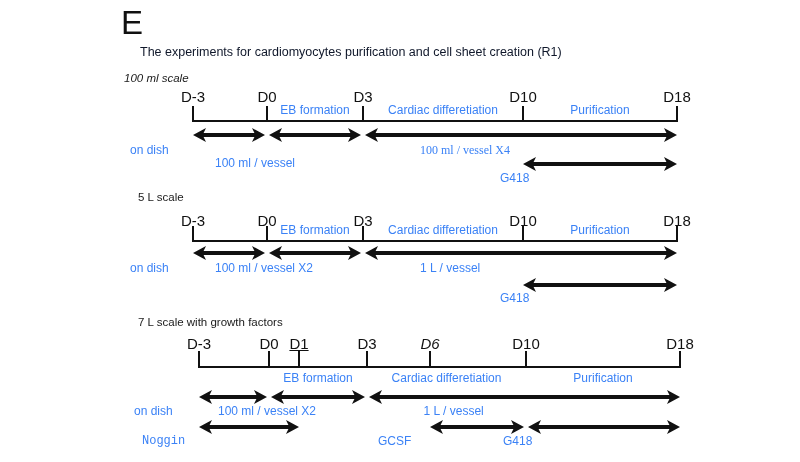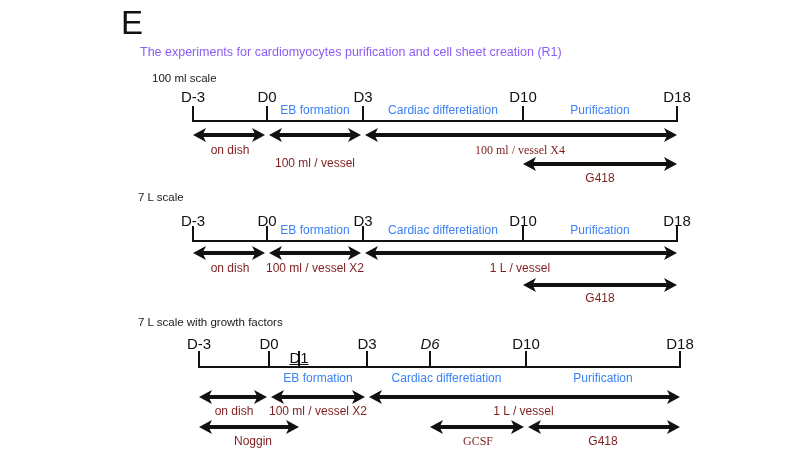--- a/index.html
+++ b/index.html
@@ -1,41 +1,41 @@
 <!DOCTYPE html>
 <html><head>
 <meta charset="utf-8">
 <style>
   html,body{margin:0;padding:0;background:#fff;}
   body{font-family:"Liberation Sans","DejaVu Sans",sans-serif;}
   #panel{position:relative;width:800px;height:462px;background:#ffffff;color:#1a1a1a;overflow:hidden;}
   .abs{position:absolute;}
   #fig-label{left:121px;top:6px;font-size:33px;line-height:1.0;color:#111;}
-  #fig-title{left:140px;top:45px;font-size:12.5px;white-space:nowrap;color:#8b5cf6;}
+  #fig-title{left:140px;top:45px;font-size:12.5px;white-space:nowrap;color:#0f172a;}
   .tl-name{font-size:11.5px;white-space:nowrap;color:#1a1a1a;}
   .day{font-size:15px;width:64px;margin-left:0;text-align:center;white-space:nowrap;color:#111;}
   .seg{font-size:12px;width:200px;text-align:center;white-space:nowrap;color:#3b82f6;}
-  .alabel{font-size:12px;width:200px;text-align:center;white-space:nowrap;color:#7f1d1d;}
+  .alabel{font-size:12px;width:200px;text-align:left;white-space:nowrap;color:#3b82f6;}
   .axis{height:2px;background:#111;}
   .tick{width:2px;background:#111;}
   .arrow{height:16px;}
   .shaft{position:absolute;left:7px;right:7px;top:6px;height:4px;background:#111;}
   .hl,.hr{position:absolute;top:1px;width:13px;height:14px;background:#111;}
   .hl{left:0;clip-path:polygon(0 50%,100% 0,74% 50%,100% 100%);}
   .hr{right:0;clip-path:polygon(100% 50%,0 0,26% 50%,0 100%);}
 </style>
 </head>
 <body>
 
 <div id="panel" style="background: rgb(255, 255, 255);">
   <div class="abs" id="fig-label">E</div>
   <div class="abs" id="fig-title">The experiments for cardiomyocytes purification and cell sheet creation (R1)</div>
   <div id="timelines">
       <div class="abs" style="left: 0px; top: 0px;">
-        <div class="abs tl-name" style="left: 152px; top: 72px;">100 ml scale</div>
+        <div class="abs tl-name" style="left: 124px; top: 72px; font-style: italic;">100 ml scale</div>
         <div class="abs axis" style="left: 193px; top: 120px; width: 484px;"></div>
         <div class="abs tick" style="left: 192px; top: 106px; height: 16px;"></div>
         <div class="abs day" style="left: 161px; top: 88px;">D-3</div>
         <div class="abs tick" style="left: 266px; top: 106px; height: 16px;"></div>
         <div class="abs day" style="left: 235px; top: 88px;">D0</div>
         <div class="abs tick" style="left: 362px; top: 106px; height: 16px;"></div>
         <div class="abs day" style="left: 331px; top: 88px;">D3</div>
         <div class="abs tick" style="left: 522px; top: 106px; height: 16px;"></div>
         <div class="abs day" style="left: 491px; top: 88px;">D10</div>
         <div class="abs tick" style="left: 676px; top: 106px; height: 16px;"></div>
@@ -62,21 +62,21 @@
         </div>
         <div class="abs alabel" style="left: 420px; top: 143px; font-family: Liberation Serif, serif;">100 ml / vessel X4</div>
         <div class="abs arrow" style="left: 523px; top: 156px; width: 154px;">
           <div class="abs hl"></div>
           <div class="abs shaft"></div>
           <div class="abs hr"></div>
         </div>
         <div class="abs alabel" style="left: 500px; top: 171px;">G418</div>
       </div>
       <div class="abs" style="left: 0px; top: 0px;">
-        <div class="abs tl-name" style="left: 138px; top: 191px;">7 L scale</div>
+        <div class="abs tl-name" style="left: 138px; top: 191px;">5 L scale</div>
         <div class="abs axis" style="left: 193px; top: 240px; width: 484px;"></div>
         <div class="abs tick" style="left: 192px; top: 226px; height: 16px;"></div>
         <div class="abs day" style="left: 161px; top: 212px;">D-3</div>
         <div class="abs tick" style="left: 266px; top: 226px; height: 16px;"></div>
         <div class="abs day" style="left: 235px; top: 212px;">D0</div>
         <div class="abs tick" style="left: 362px; top: 226px; height: 16px;"></div>
         <div class="abs day" style="left: 331px; top: 212px;">D3</div>
         <div class="abs tick" style="left: 522px; top: 226px; height: 16px;"></div>
         <div class="abs day" style="left: 491px; top: 212px;">D10</div>
         <div class="abs tick" style="left: 676px; top: 226px; height: 16px;"></div>
@@ -110,21 +110,21 @@
         <div class="abs alabel" style="left: 500px; top: 291px;">G418</div>
       </div>
       <div class="abs" style="left: 0px; top: 0px;">
         <div class="abs tl-name" style="left: 138px; top: 316px;">7 L scale with growth factors</div>
         <div class="abs axis" style="left: 199px; top: 366px; width: 481px;"></div>
         <div class="abs tick" style="left: 198px; top: 351px; height: 17px;"></div>
         <div class="abs day" style="left: 167px; top: 335px;">D-3</div>
         <div class="abs tick" style="left: 268px; top: 351px; height: 17px;"></div>
         <div class="abs day" style="left: 237px; top: 335px;">D0</div>
         <div class="abs tick" style="left: 298px; top: 351px; height: 17px;"></div>
-        <div class="abs day" style="left: 267px; top: 349px; text-decoration: underline;">D1</div>
+        <div class="abs day" style="left: 267px; top: 335px; text-decoration: underline;">D1</div>
         <div class="abs tick" style="left: 366px; top: 351px; height: 17px;"></div>
         <div class="abs day" style="left: 335px; top: 335px;">D3</div>
         <div class="abs tick" style="left: 429px; top: 351px; height: 17px;"></div>
         <div class="abs day" style="left: 398px; top: 335px; font-style: italic;">D6</div>
         <div class="abs tick" style="left: 525px; top: 351px; height: 17px;"></div>
         <div class="abs day" style="left: 494px; top: 335px;">D10</div>
         <div class="abs tick" style="left: 679px; top: 351px; height: 17px;"></div>
         <div class="abs day" style="left: 648px; top: 335px;">D18</div>
         <div class="abs seg" style="left: 218px; top: 371px;">EB formation</div>
         <div class="abs seg" style="left: 346.5px; top: 371px;">Cardiac differetiation</div>
@@ -145,27 +145,27 @@
           <div class="abs hl"></div>
           <div class="abs shaft"></div>
           <div class="abs hr"></div>
         </div>
         <div class="abs alabel" style="left: 423.5px; top: 404px;">1 L / vessel</div>
         <div class="abs arrow" style="left: 199px; top: 419px; width: 100px;">
           <div class="abs hl"></div>
           <div class="abs shaft"></div>
           <div class="abs hr"></div>
         </div>
-        <div class="abs alabel" style="left: 153px; top: 434px;">Noggin</div>
+        <div class="abs alabel" style="left: 142px; top: 434px; font-family: Liberation Mono, monospace;">Noggin</div>
         <div class="abs arrow" style="left: 430px; top: 419px; width: 94px;">
           <div class="abs hl"></div>
           <div class="abs shaft"></div>
           <div class="abs hr"></div>
         </div>
-        <div class="abs alabel" style="left: 378px; top: 434px; font-family: Liberation Serif, serif;">GCSF</div>
+        <div class="abs alabel" style="left: 378px; top: 434px;">GCSF</div>
         <div class="abs arrow" style="left: 528px; top: 419px; width: 152px;">
           <div class="abs hl"></div>
           <div class="abs shaft"></div>
           <div class="abs hr"></div>
         </div>
         <div class="abs alabel" style="left: 503px; top: 434px;">G418</div>
       </div>
     </div>
 </div>
 

